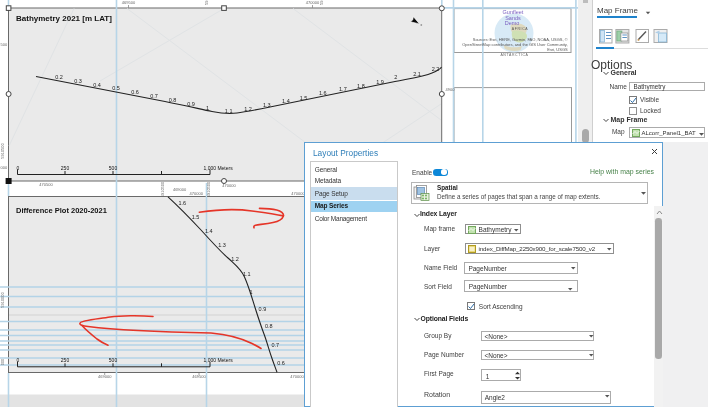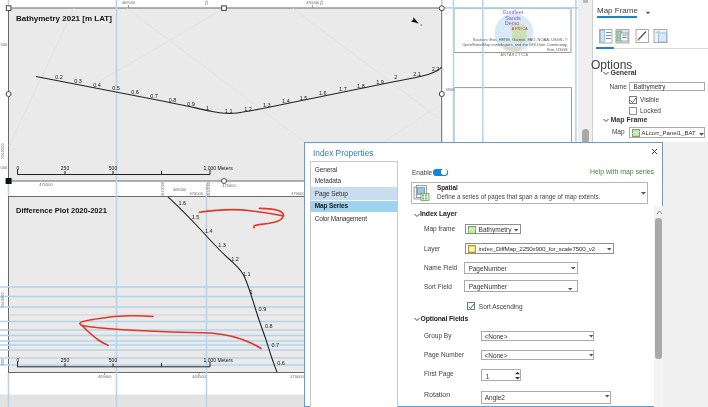--- a/index.html
+++ b/index.html
@@ -288,21 +288,21 @@
       <rect x="0.5" y="0.5" width="7" height="7" fill="#c2e2b0" stroke="#74a85e"></rect>
       <path d="M0.5,5 L3,2.5 L5,4.5 L7.5,2" fill="none" stroke="#fff" stroke-width="0.8"></path>
     </svg>
 <div class="lbl" style="left:641.5px;top:130px;font-size:6px;color:#333;z-index:5;">ALcorr_Panel1_BAT</div>
 <svg class="abs" style="left:698px;top:131.5px;z-index:5;" width="7" height="5">
       <path d="M1,1 L6,1 L3.5,3.8 Z" fill="#555"></path>
     </svg>
 
 <div class="abs" style="left:663px;top:142.3px;width:45px;height:265px;background:#f0f0f1;z-index:9;"></div>
 <div class="abs" style="left:303.8px;top:142.3px;width:359px;height:265px;background:#fff;border:1.5px solid #5d9fd3;box-sizing:border-box;z-index:10;"></div>
-<div class="lbl" style="left:313px;top:147.5px;font-size:8.3px;color:#2e7eb8;z-index:11;">Index Properties</div>
+<div class="lbl" style="left:313px;top:147.5px;font-size:8.3px;color:#2e7eb8;z-index:11;">Layout Properties</div>
 <svg class="abs" style="left:650.5px;top:148.2px;z-index:11;" width="7" height="7">
       <path d="M1,1 L6,6 M6,1 L1,6" stroke="#3c3c3c" stroke-width="1"></path>
     </svg>
 
 <div class="abs" style="left:309.5px;top:161.3px;width:88.5px;height:246px;background:#fff;border:1px solid #c9c9c9;border-bottom:none;box-sizing:border-box;z-index:11;"></div>
 <div class="abs" style="left:310.5px;top:187.3px;width:86.5px;height:12.5px;background:#c9ddee;z-index:11;"></div>
 <div class="abs" style="left:310.5px;top:200.9px;width:86.5px;height:11.6px;background:#9ed2f1;z-index:11;"></div>
 <div class="lbl" style="left:314.7px;top:165.9px;font-size:6.5px;letter-spacing:-0.1px;color:#333;z-index:12;">General</div>
 <div class="lbl" style="left:314.7px;top:177.4px;font-size:6.5px;letter-spacing:-0.1px;color:#333;z-index:12;">Metadata</div>
 <div class="lbl" style="left:314.7px;top:189.5px;font-size:6.5px;letter-spacing:-0.1px;color:#333;z-index:12;">Page Setup</div>

